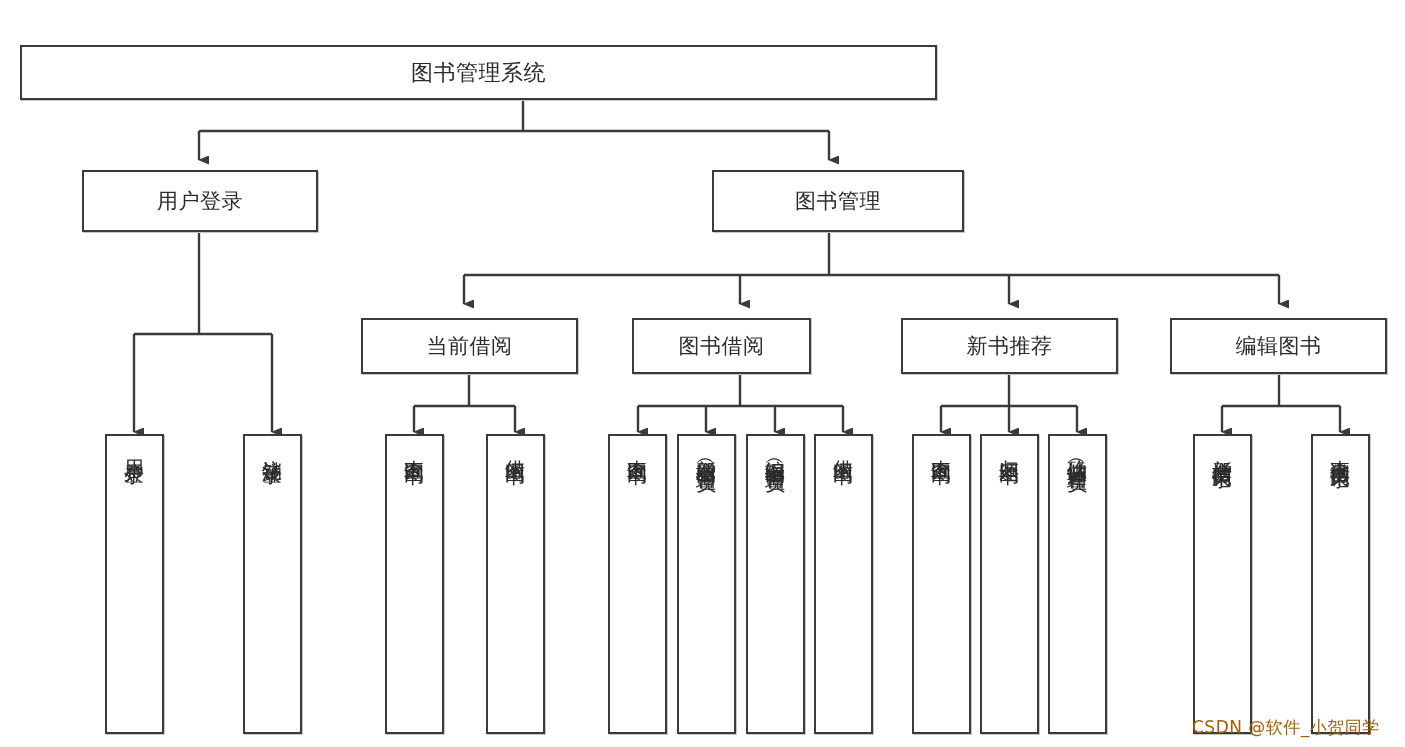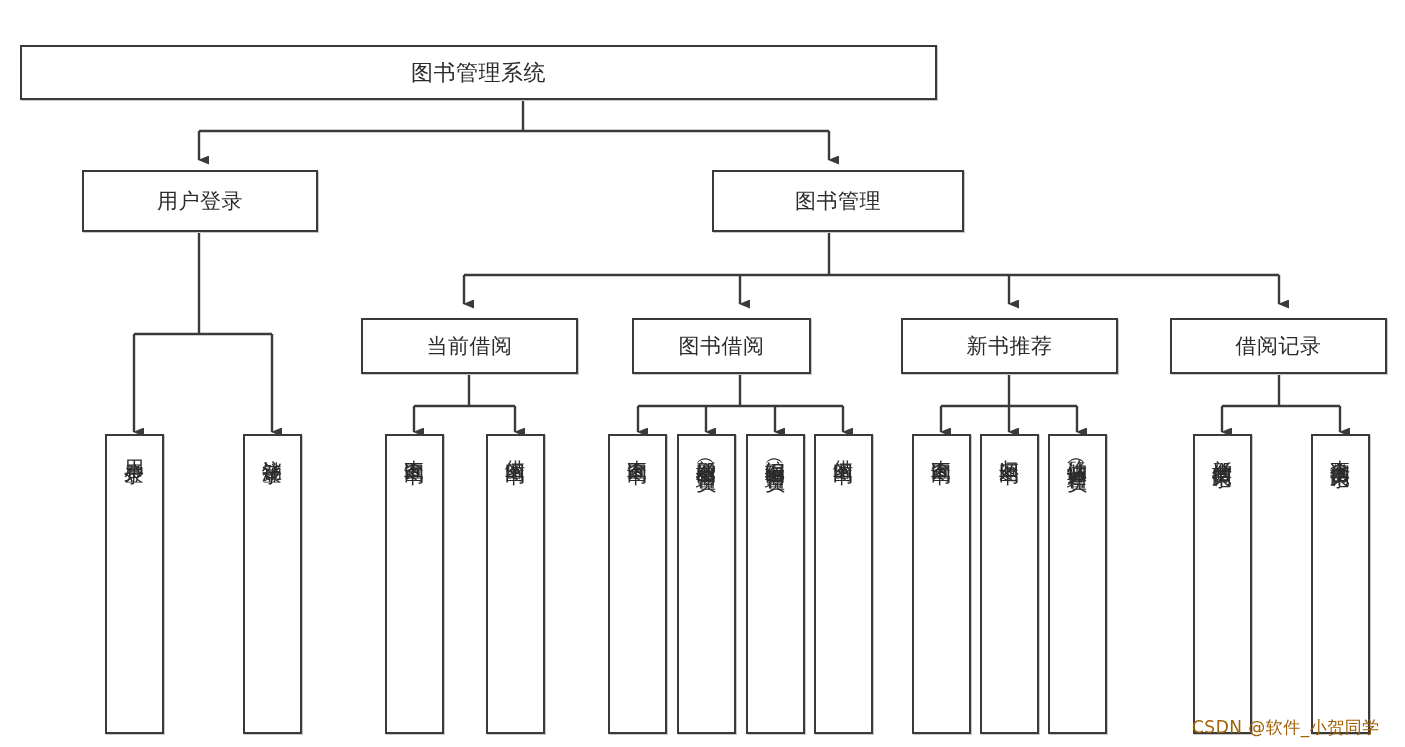--- a/index.html
+++ b/index.html
@@ -132,21 +132,21 @@
   <div class="node" style="left:361px; top:318px; width:217px; height:56px;">
     <span class="label">当前借阅</span>
   </div>
   <div class="node" style="left:632px; top:318px; width:179px; height:56px;">
     <span class="label">图书借阅</span>
   </div>
   <div class="node" style="left:901px; top:318px; width:217px; height:56px;">
     <span class="label">新书推荐</span>
   </div>
   <div class="node" style="left:1170px; top:318px; width:217px; height:56px;">
-    <span class="label">借阅记录</span>
+    <span class="label">编辑图书</span>
   </div>
 
   <div class="node leaf" style="left:105px; top:434px; width:59px; height:300px;">
     <span class="label">用户登录</span>
   </div>
   <div class="node leaf" style="left:243px; top:434px; width:59px; height:300px;">
     <span class="label">注销登录</span>
   </div>
 
   <div class="node leaf" style="left:385px; top:434px; width:59px; height:300px;">

